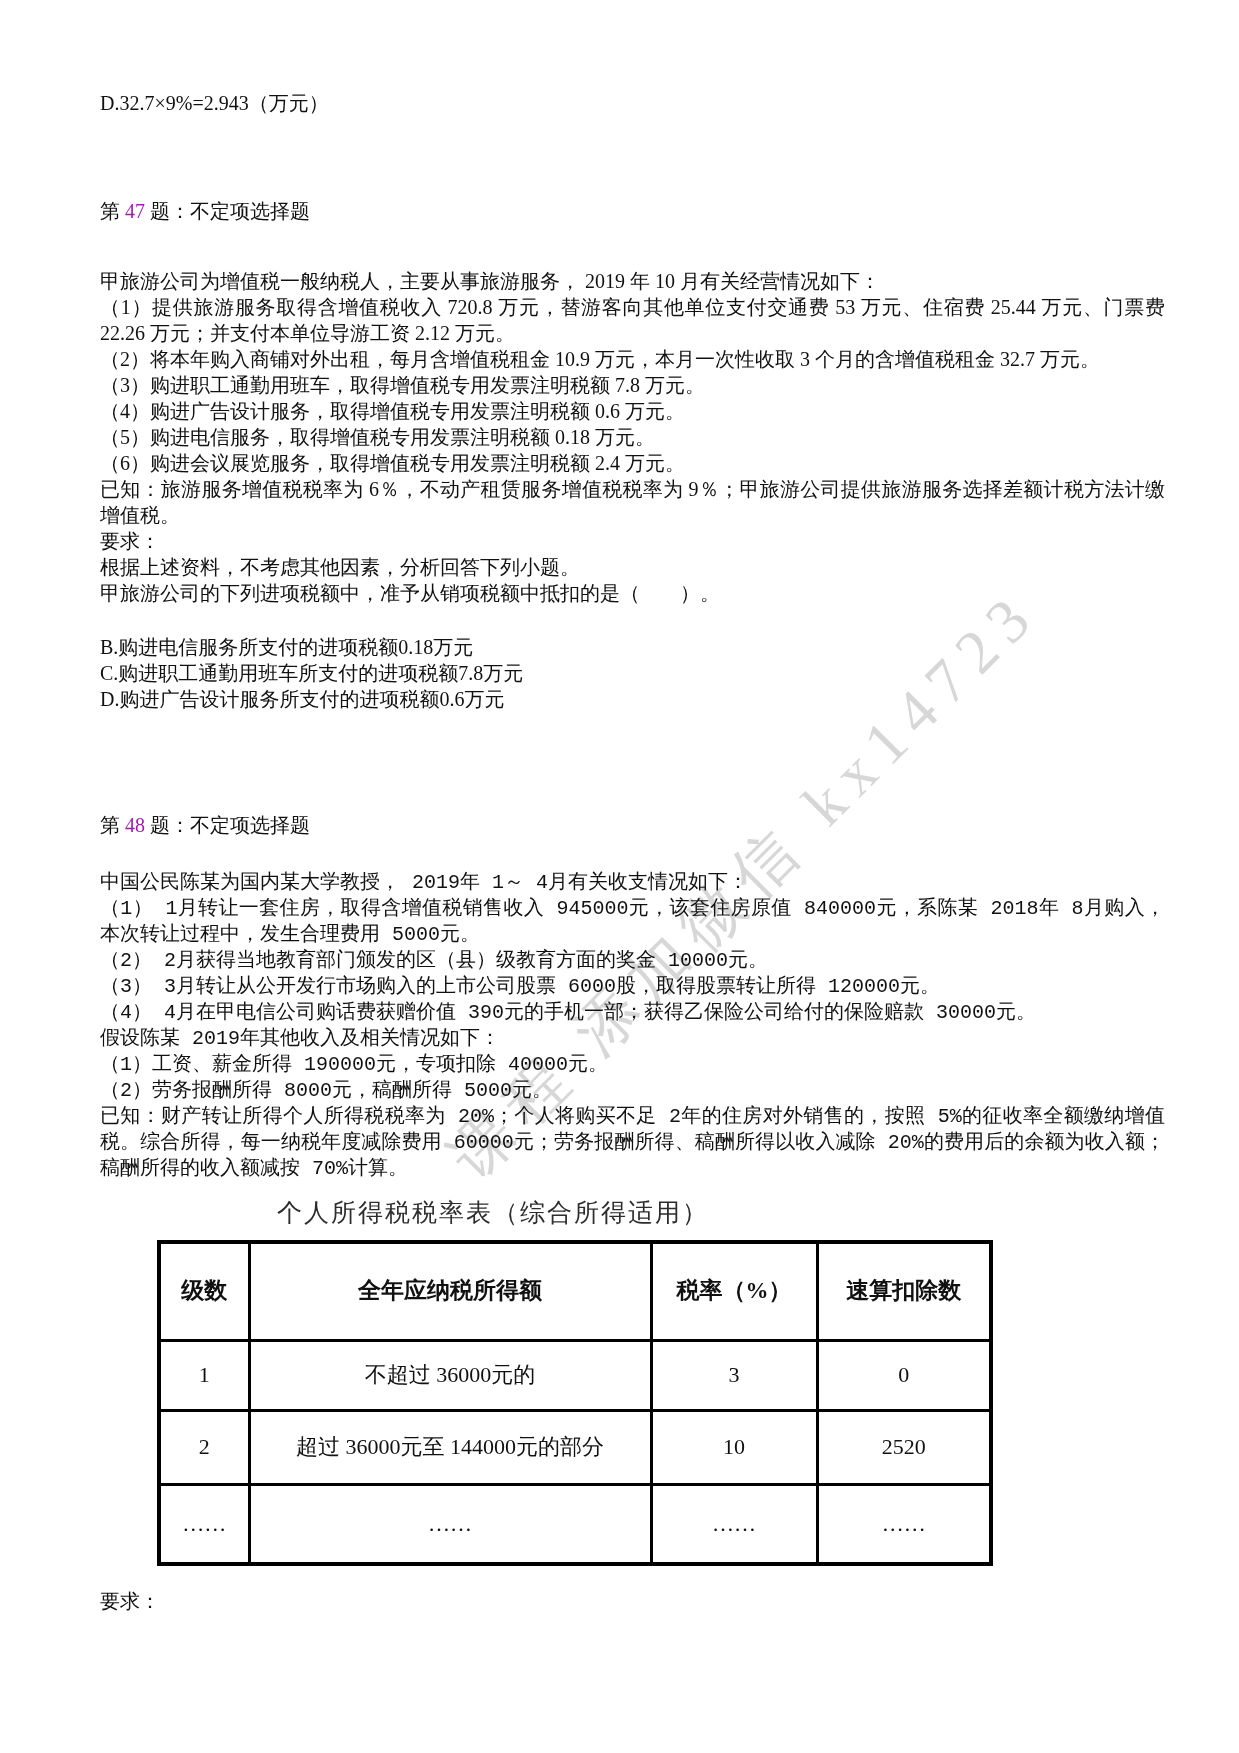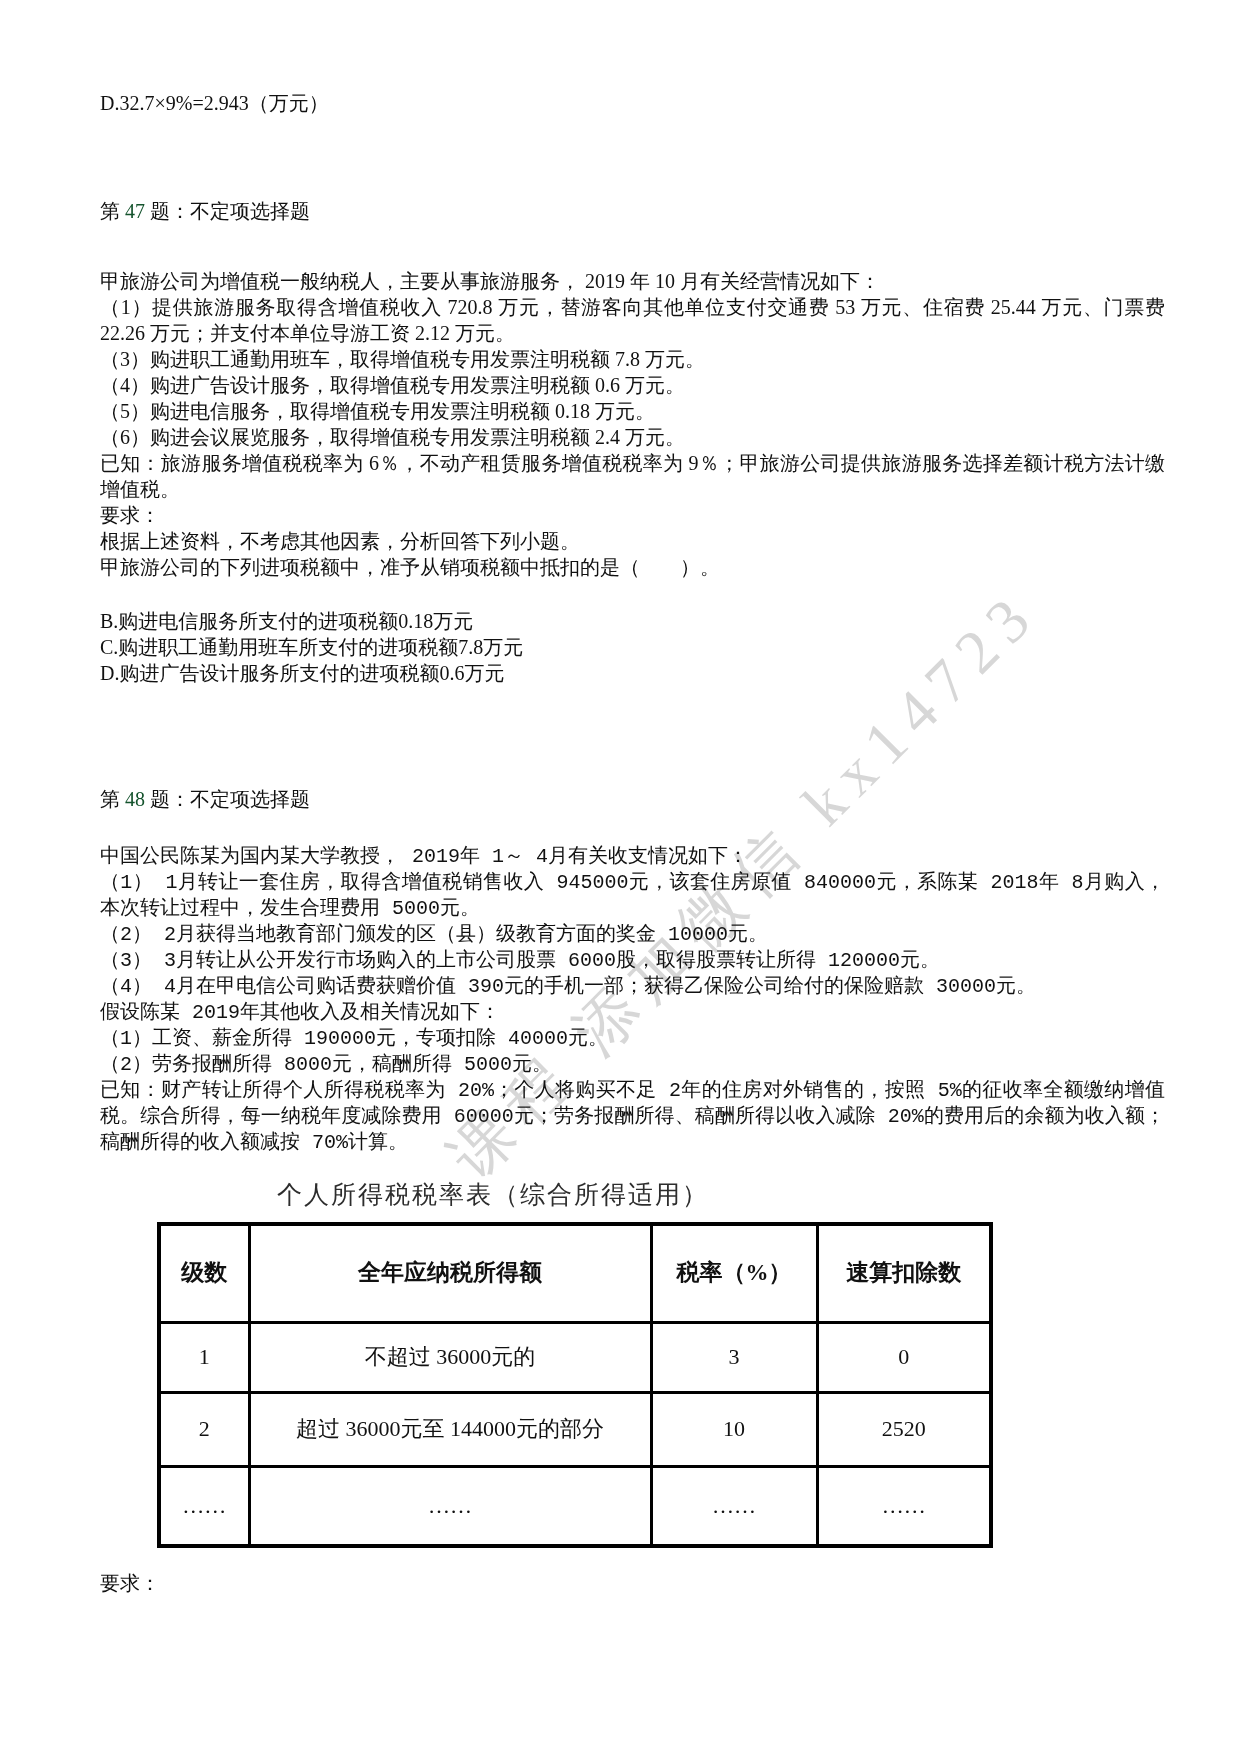--- a/index.html
+++ b/index.html
@@ -26,26 +26,26 @@
     font-size: 62px;
     letter-spacing: 12px;
     color: rgba(110,110,110,0.28);
     white-space: nowrap;
     pointer-events: none;
     z-index: 0;
   }
   .content { position: relative; z-index: 1; }
   .para { text-align: justify; }
   .q-heading { margin-top: 82px; }
-  .q-heading .num { color: #14532d; }
+  .q-heading .num { color: #a21caf; }
   .q47-body { margin-top: 44px; }
   .options { margin-top: 28px; }
   .q48-heading { margin-top: 100px; }
   .q48-body { margin-top: 32px; font-family: Liberation Mono, monospace; }
-  .table-section { margin-top: 24px; margin-left: 57px; width: 672px; }
+  .table-section { margin-top: 16px; margin-left: 57px; width: 672px; }
   .table-title {
     text-align: center;
     font-size: 25px;
     line-height: 30px;
     color: #2d2d2d;
     letter-spacing: 2px;
     margin-bottom: 12px;
   }
   table.tax-table {
     border-collapse: collapse;
@@ -81,20 +81,21 @@
 
   <div class="content">
 
     <div class="para">D.32.7×9%=2.943（万元）</div>
 
     <div class="q-heading"><span>第 </span><span class="num">47</span><span> 题：不定项选择题</span></div>
 
     <div class="q47-body">
       <div class="para">甲旅游公司为增值税一般纳税人，主要从事旅游服务， 2019 年 10 月有关经营情况如下：</div>
       <div class="para">（1）提供旅游服务取得含增值税收入 720.8 万元，替游客向其他单位支付交通费 53 万元、住宿费 25.44 万元、门票费 22.26 万元；并支付本单位导游工资 2.12 万元。</div>
+      <div class="para">（2）将本年购入商铺对外出租，每月含增值税租金 10.9 万元，本月一次性收取 3 个月的含增值税租金 32.7 万元。</div>
       <div class="para">（3）购进职工通勤用班车，取得增值税专用发票注明税额 7.8 万元。</div>
       <div class="para">（4）购进广告设计服务，取得增值税专用发票注明税额 0.6 万元。</div>
       <div class="para">（5）购进电信服务，取得增值税专用发票注明税额 0.18 万元。</div>
       <div class="para">（6）购进会议展览服务，取得增值税专用发票注明税额 2.4 万元。</div>
       <div class="para">已知：旅游服务增值税税率为 6％，不动产租赁服务增值税税率为 9％；甲旅游公司提供旅游服务选择差额计税方法计缴增值税。</div>
       <div class="para">要求：</div>
       <div class="para">根据上述资料，不考虑其他因素，分析回答下列小题。</div>
       <div class="para">甲旅游公司的下列进项税额中，准予从销项税额中抵扣的是（　　）。</div>
     </div>
 

